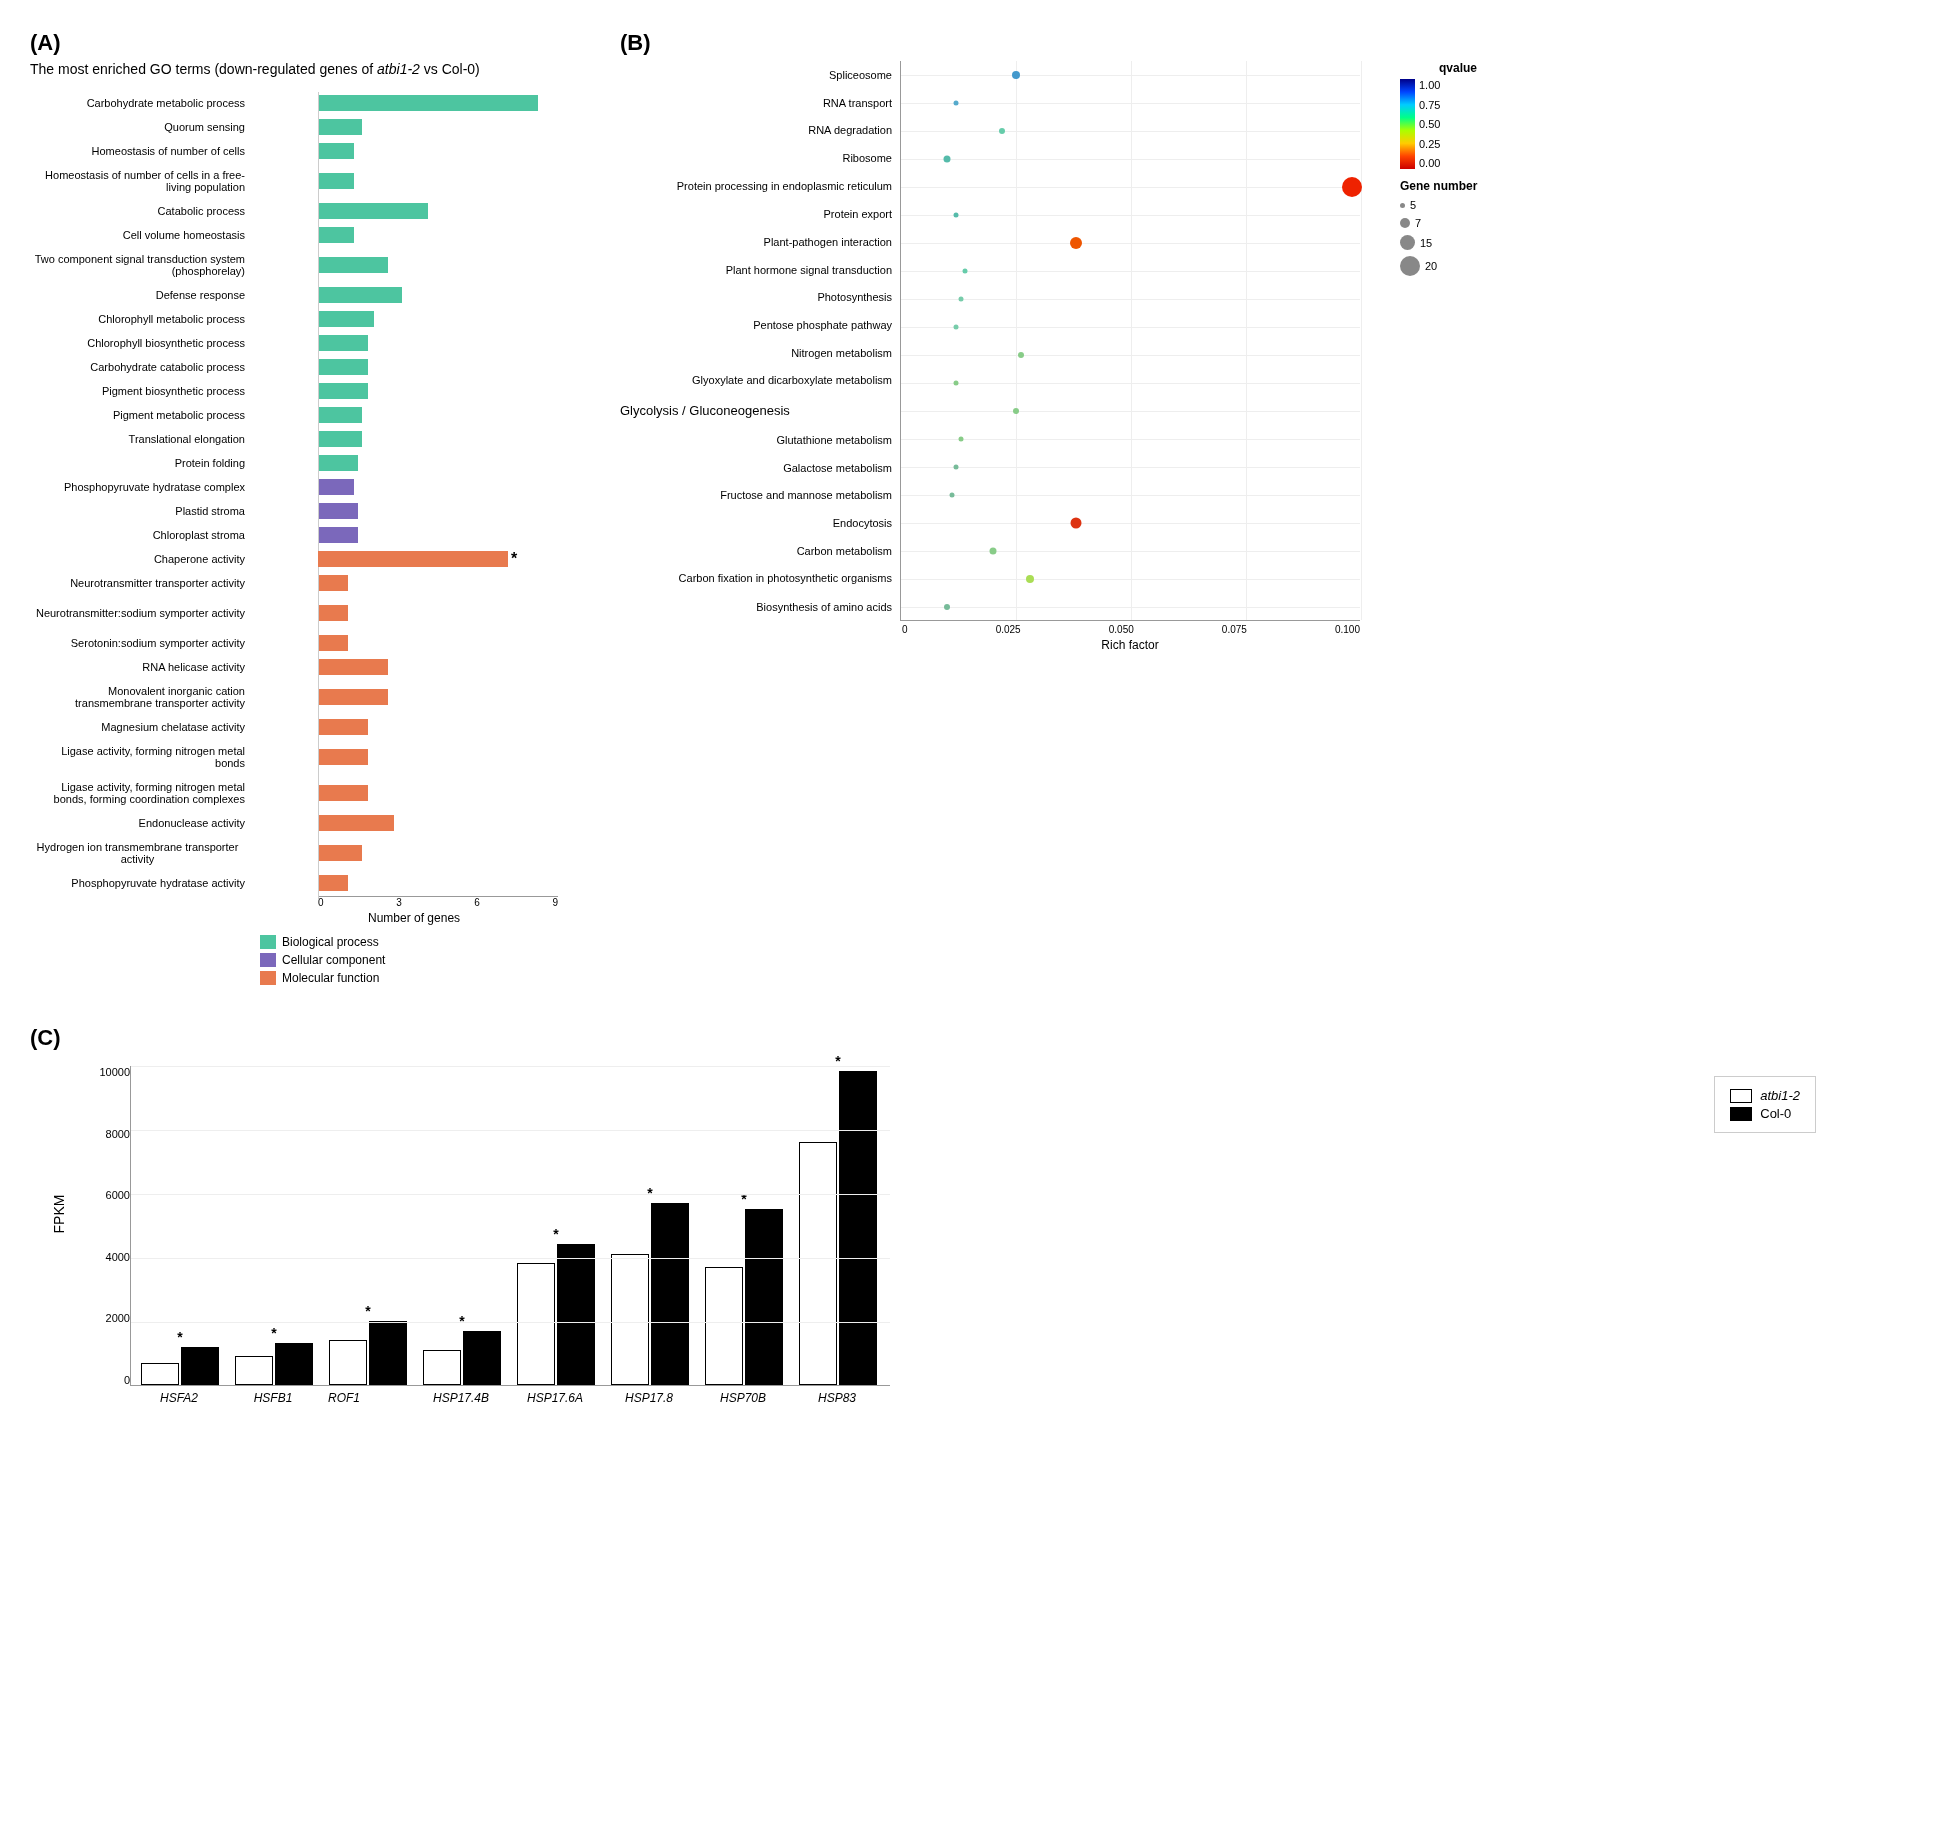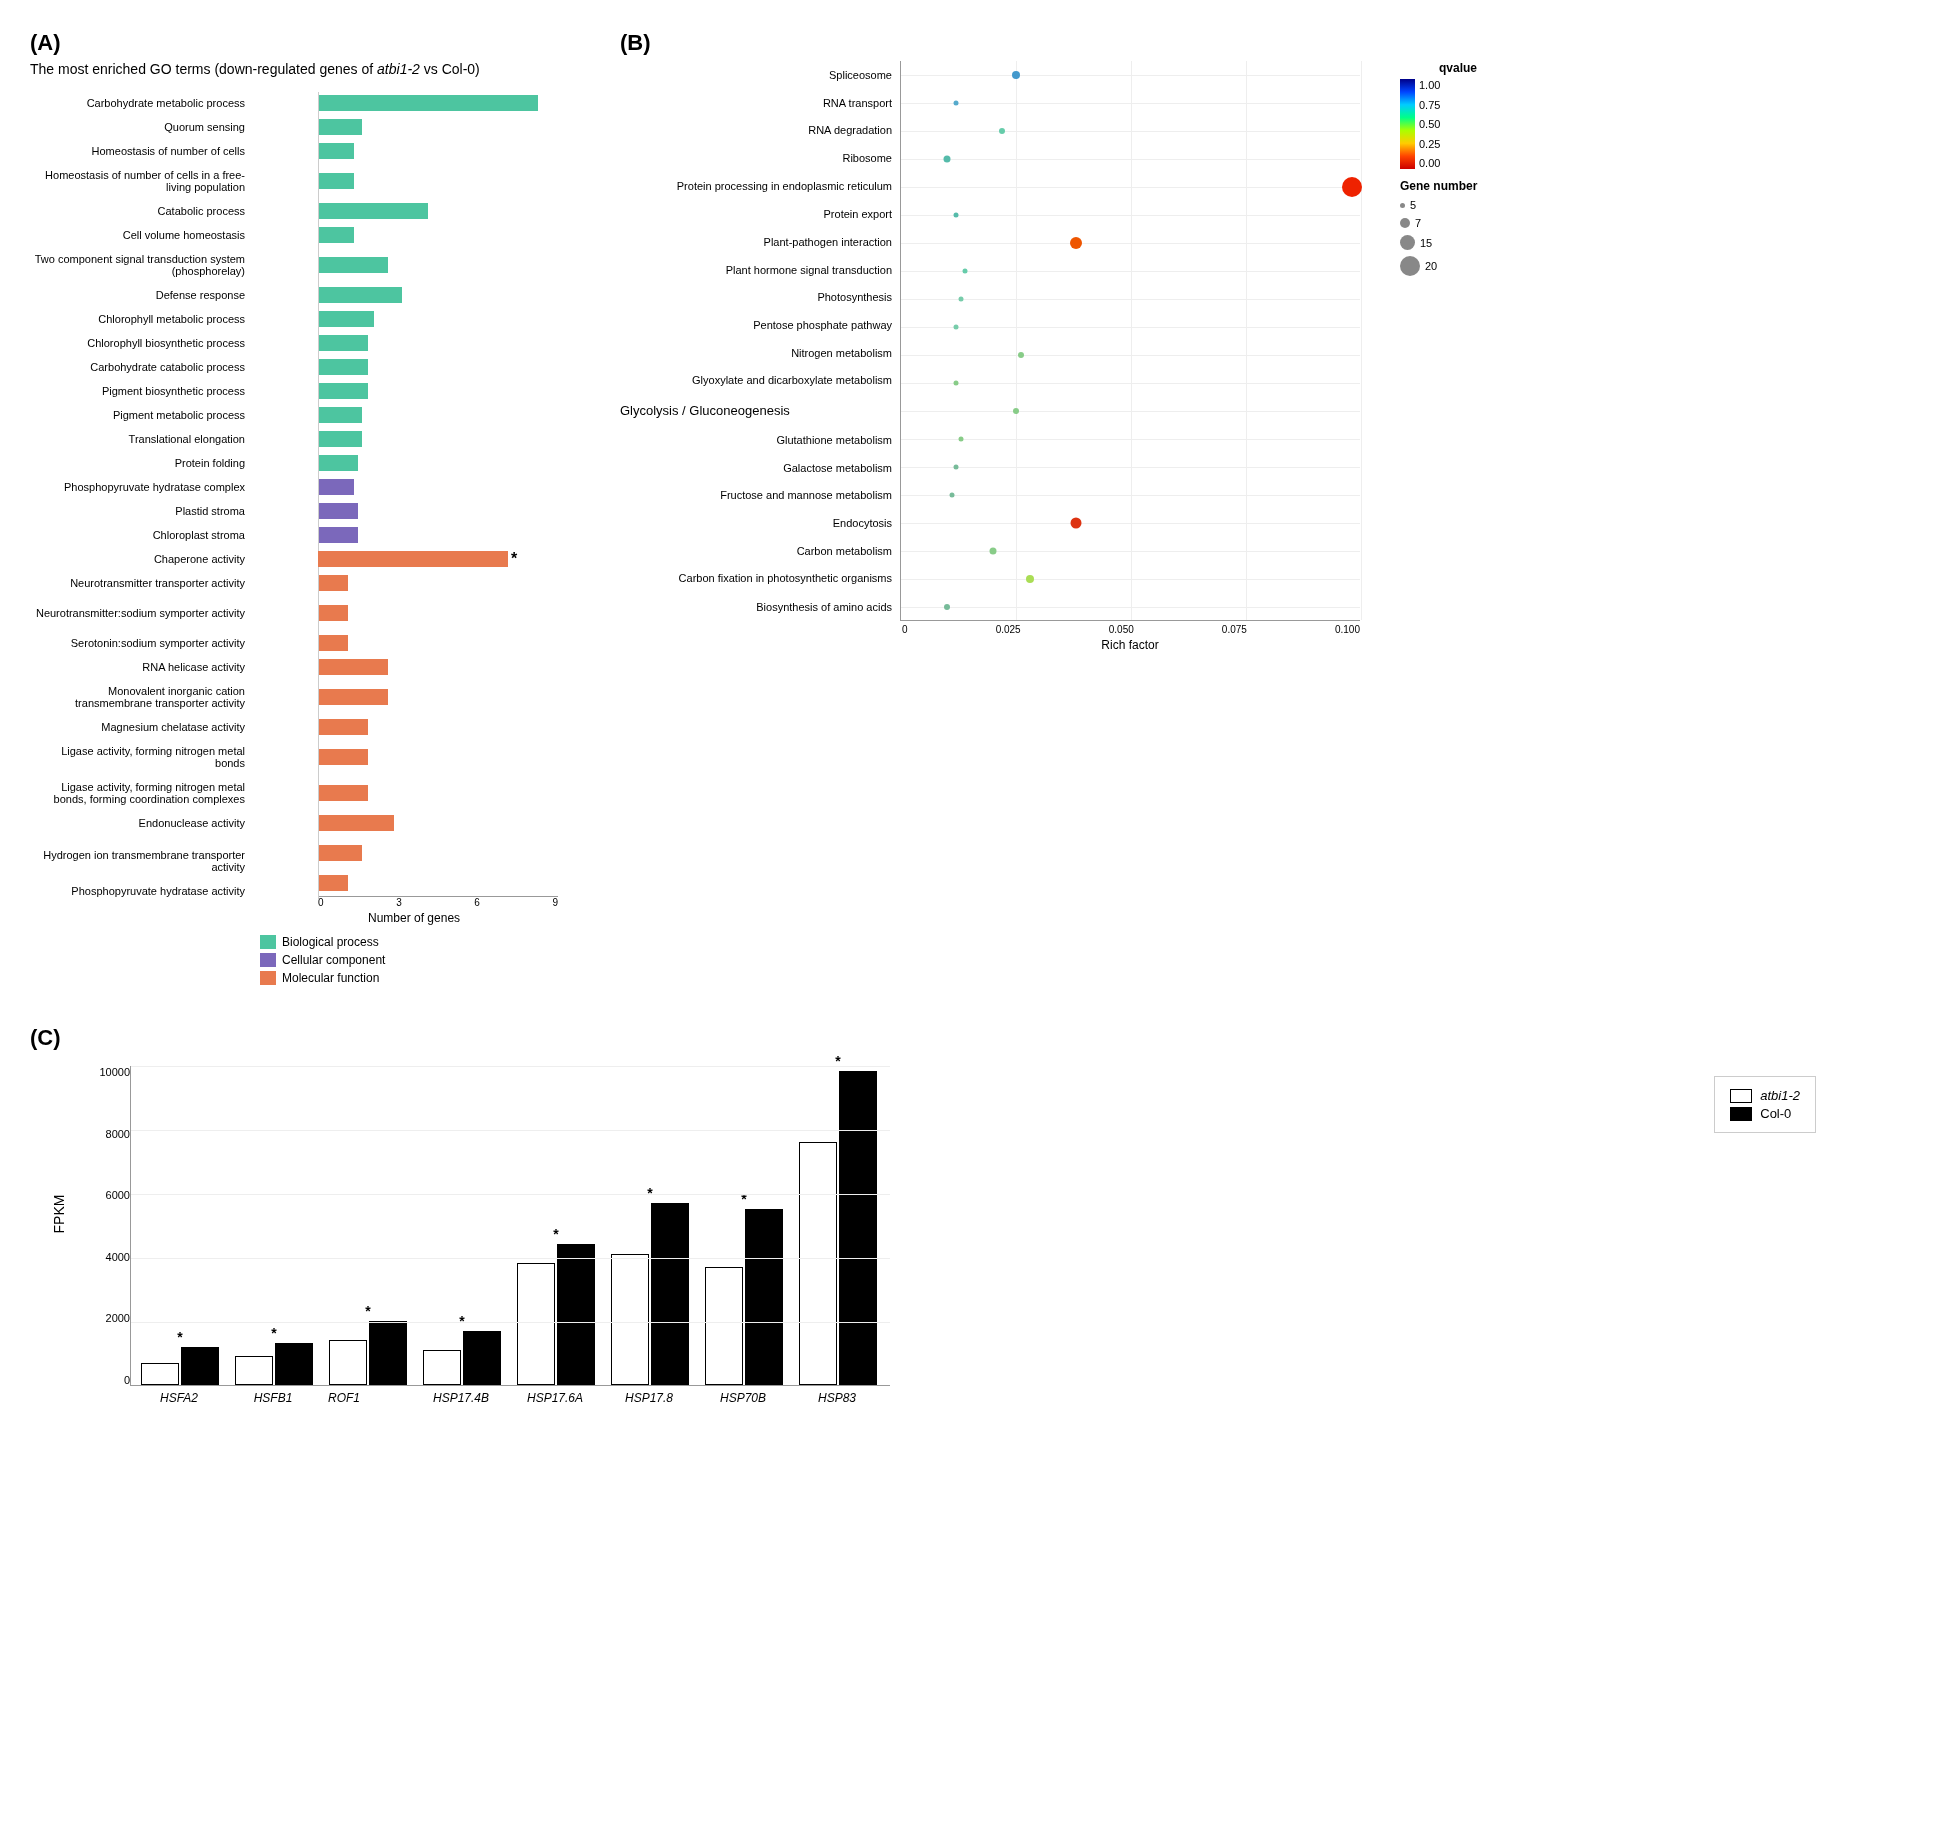--- a/index.html
+++ b/index.html
@@ -53,21 +53,21 @@
           <div style="height:22px; display:flex; align-items:center; justify-content:flex-end; font-size:11px; padding-right:5px;">Chaperone activity</div>
           <div style="height:22px; display:flex; align-items:center; justify-content:flex-end; font-size:11px; padding-right:5px;">Neurotransmitter transporter activity</div>
           <div style="height:34px; display:flex; align-items:center; justify-content:flex-end; font-size:11px; padding-right:5px; text-align:right; line-height:1.1;">Neurotransmitter:sodium symporter activity</div>
           <div style="height:22px; display:flex; align-items:center; justify-content:flex-end; font-size:11px; padding-right:5px;">Serotonin:sodium symporter activity</div>
           <div style="height:22px; display:flex; align-items:center; justify-content:flex-end; font-size:11px; padding-right:5px;">RNA helicase activity</div>
           <div style="height:34px; display:flex; align-items:center; justify-content:flex-end; font-size:11px; padding-right:5px; text-align:right; line-height:1.1;">Monovalent inorganic cation transmembrane transporter activity</div>
           <div style="height:22px; display:flex; align-items:center; justify-content:flex-end; font-size:11px; padding-right:5px;">Magnesium chelatase activity</div>
           <div style="height:34px; display:flex; align-items:center; justify-content:flex-end; font-size:11px; padding-right:5px; text-align:right; line-height:1.1;">Ligase activity, forming nitrogen metal bonds</div>
           <div style="height:34px; display:flex; align-items:center; justify-content:flex-end; font-size:11px; padding-right:5px; text-align:right; line-height:1.1;">Ligase activity, forming nitrogen metal bonds, forming coordination complexes</div>
           <div style="height:22px; display:flex; align-items:center; justify-content:flex-end; font-size:11px; padding-right:5px;">Endonuclease activity</div>
-          <div style="height:34px; display:flex; align-items:center; justify-content:flex-end; font-size:11px; padding-right:5px; text-align:right; line-height:1.1;margin-top:8px;">Hydrogen ion transmembrane transporter activity</div>
+          <div style="height:34px; display:flex; align-items:center; justify-content:flex-end; font-size:11px; padding-right:5px; text-align:center; line-height:1.1;">Hydrogen ion transmembrane transporter activity</div>
           <div style="height:22px; display:flex; align-items:center; justify-content:flex-end; font-size:11px; padding-right:5px;">Phosphopyruvate hydratase activity</div>
         </div>
 
         <div style="position:relative; width:280px;">
 
           <div style="position:absolute; left:20px; top:0; bottom:25px; width:1px; background:#ccc;"></div>
 
           <div style="display:flex; flex-direction:column; gap:2px;">
 
             <div style="height:22px; display:flex; align-items:center;">

